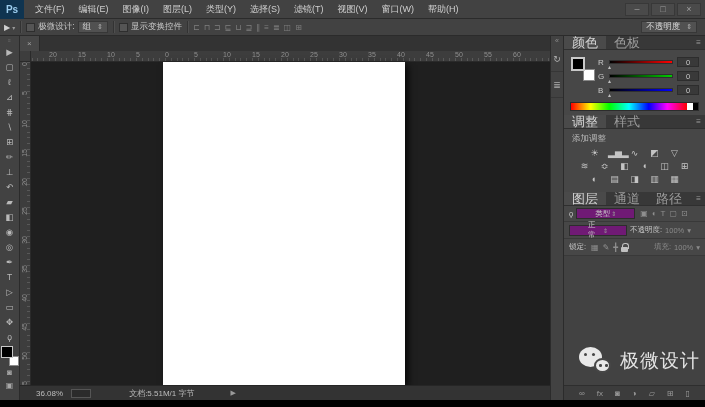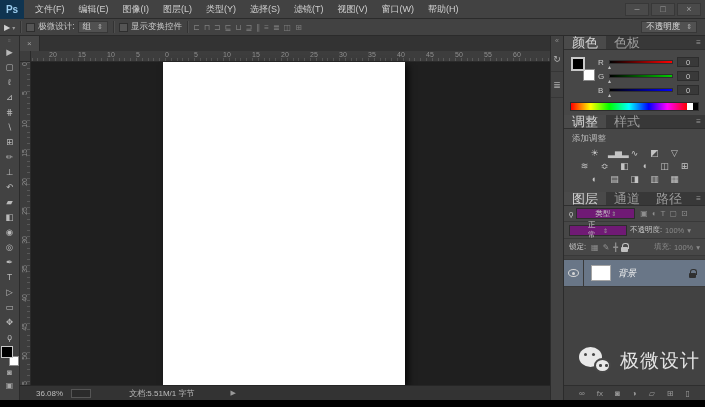--- a/index.html
+++ b/index.html
@@ -433,30 +433,20 @@
 
           <span>▦</span>
               <span>✎</span>
               <span>╋</span>
             </span>
           <span class="lock"></span>
           <span style="margin-left:auto" class="dim">填充:</span>
           <span class="dim">100%</span>
           <span class="ud dim">▾</span>
         </div>
-        <div id="layer-list">
-          <div id="layer-row">
-            <span id="eye-cell">
-              <span class="eye"></span>
-            </span>
-            <span id="layer-thumb"></span>
-            <span id="layer-name">背景</span>
-            <span class="lock dark" id="layer-lock"></span>
-          </div>
-        </div>
         <div id="lp-bottom">
 
         <span class="lpb-icon">∞</span>
             <span class="lpb-icon">fx</span>
             <span class="lpb-icon">◙</span>
             <span class="lpb-icon">◑</span>
             <span class="lpb-icon">▱</span>
             <span class="lpb-icon">⊞</span>
             <span class="lpb-icon">▯</span>
           </div>

